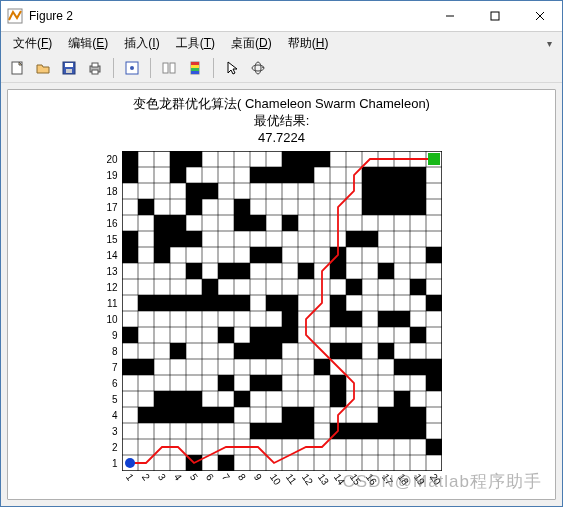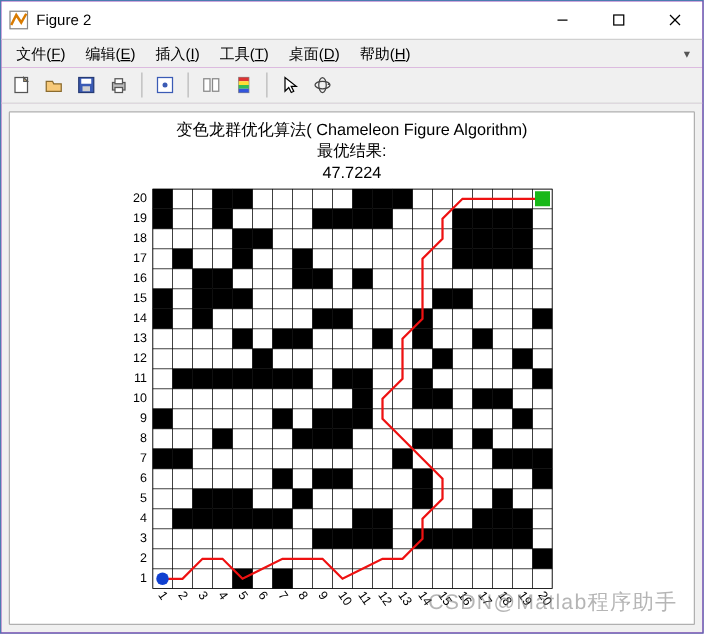--- a/index.html
+++ b/index.html
@@ -1,16 +1,16 @@
 <!DOCTYPE html>
 <html><head>
 <meta charset="utf-8">
 <style>
   html,body{margin:0;padding:0;font-family:"Microsoft YaHei","Segoe UI",Arial,sans-serif;font-size:12px;background:#fff;color:#000;}
-  .window{width:563px;height:507px;border:1px solid #4a7bb0;box-sizing:border-box;background:#a21caf;display:flex;flex-direction:column;overflow:hidden;}
+  .window{width:563px;height:507px;border:1px solid #4a7bb0;box-sizing:border-box;background:#404040;display:flex;flex-direction:column;overflow:hidden;}
   .titlebar{height:30px;background:#fff;display:flex;align-items:center;border-bottom:1px solid #d0d0d0;}
   .titlebar .icon{width:16px;height:16px;margin:0 6px;}
   .titlebar .title{flex:1;font-size:12px;}
   .titlebar .wbtn{width:45px;height:29px;display:flex;align-items:center;justify-content:center;}
   .menubar{height:22px;background:#f0f0f0;display:flex;align-items:center;padding:0 4px;}
   .menubar .mitem{padding:2px 8px;font-size:12px;cursor:default;}
   .menubar .mitem u{text-decoration:underline;}
   .menubar .chev{margin-left:auto;padding:0 6px;font-size:10px;color:#555;}
   .toolbar{height:28px;background:#f0f0f0;display:flex;align-items:center;padding:0 4px;border-bottom:1px solid #d8d8d8;gap:2px;}
   .toolbar .sep{width:1px;height:20px;background:#b8b8b8;margin:0 4px;}
@@ -125,21 +125,21 @@
           <ellipse cx="8" cy="8" rx="6" ry="3" fill="none" stroke="#444"></ellipse>
           <ellipse cx="8" cy="8" rx="3" ry="6" fill="none" stroke="#444"></ellipse>
           <path d="M13 6 l1 2 l-2 0 z" fill="#444"></path>
         </svg>
       </div>
   </div>
 
   <div class="figure-area">
     <div class="figure-panel">
       <div class="plot-title">
-        <div>变色龙群优化算法( Chameleon Figure Algorithm)</div>
+        <div>变色龙群优化算法( Chameleon Swarm Chameleon)</div>
         <div>最优结果:</div>
         <div>47.7224</div>
       </div>
       <div class="plot-wrap" id="plot-wrap">
         <svg id="grid" width="320" height="320" viewBox="0 0 320 320">
             <rect x="0" y="0" width="320" height="320" fill="#fff"></rect>
             <rect x="0" y="0" width="16" height="16" fill="#000"></rect>
             <rect x="48" y="0" width="16" height="16" fill="#000"></rect>
             <rect x="64" y="0" width="16" height="16" fill="#000"></rect>
             <rect x="160" y="0" width="16" height="16" fill="#000"></rect>

